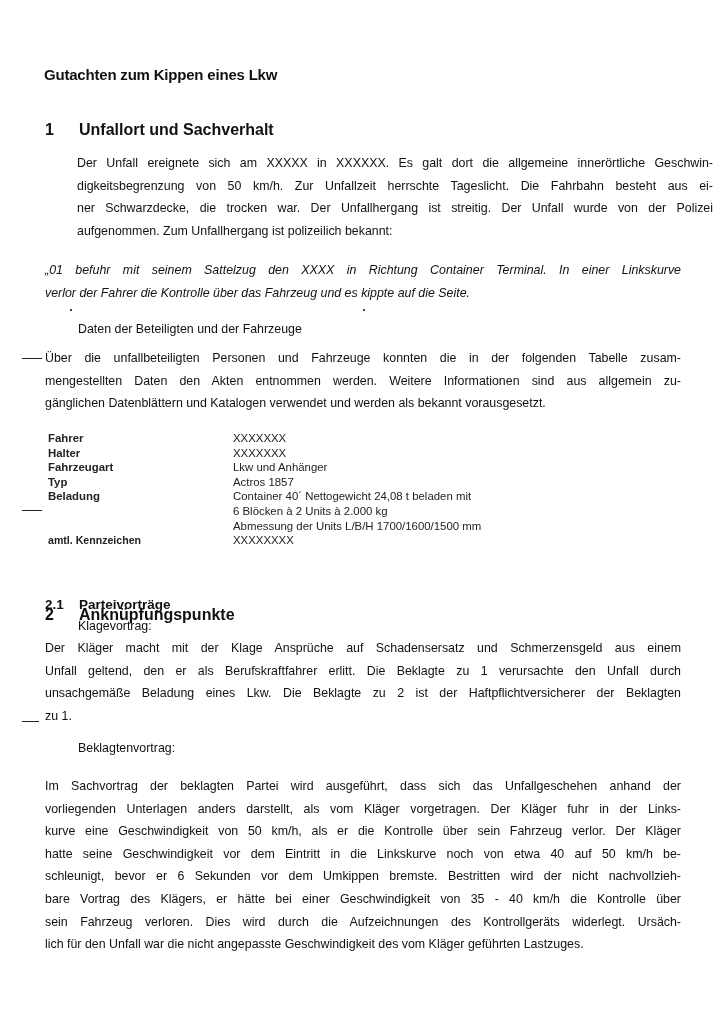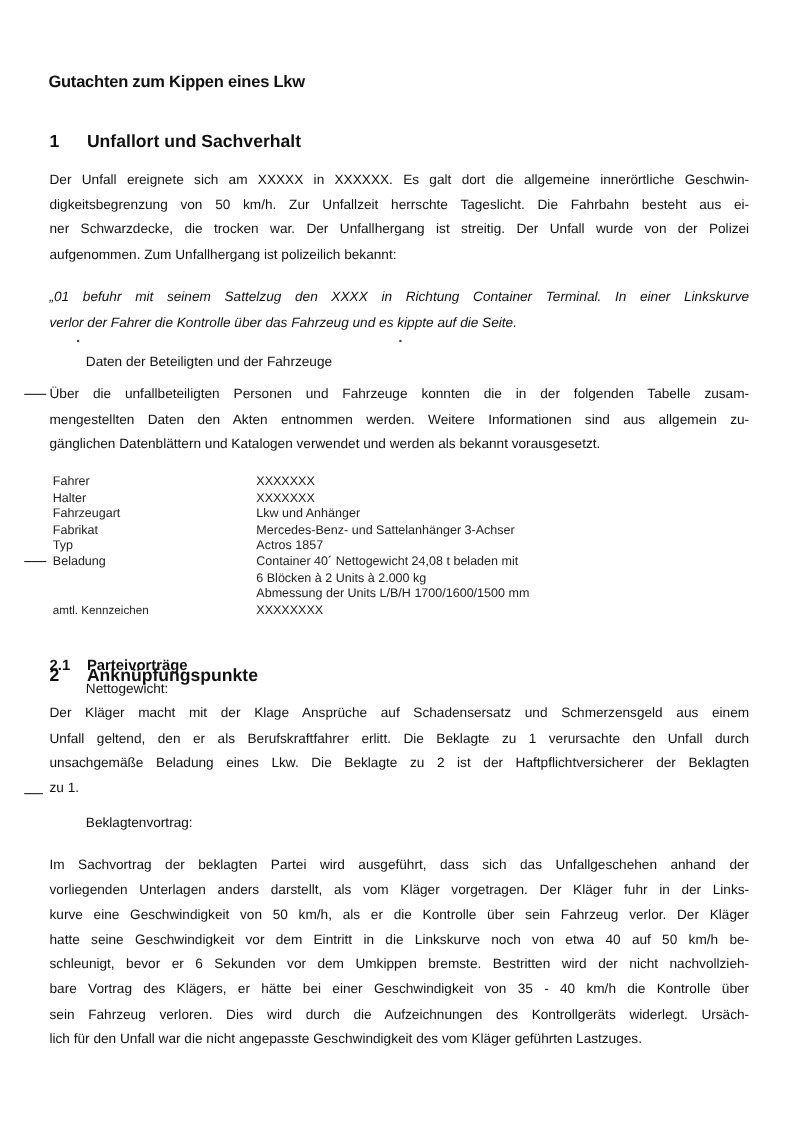--- a/index.html
+++ b/index.html
@@ -18,33 +18,33 @@
     text-align: justify; text-align-last: left;
   }
   .para .line { display: block; text-align: justify; text-align-last: justify; white-space: nowrap; }
   .para .line.last { text-align-last: left; }
   .italic { font-style: italic; }
   .sub { font-size: 12.4px; }
   .dash { position: absolute; height: 1px; background: #222; width: 20px; }
   .dot { position: absolute; width: 2px; height: 2px; background: #444; }
   table.facts { position: absolute; left: 48px; top: 431px; border-collapse: collapse; font-size: 11.4px; line-height: 14.6px; color: #222; }
   table.facts td { padding: 0; vertical-align: top; }
-  table.facts td.k { width: 185px; }
+  table.facts td.k { width: 185px; font-weight: bold; }
   table.facts td.k.small { font-size: 10.6px; }
 </style>
 </head>
 <body>
 
 <div class="abs title">Gutachten zum Kippen eines Lkw</div>
 
 <div class="abs h1" style="top:121px;">
   <span class="num">1</span><span>Unfallort und Sachverhalt</span>
 </div>
 
-<div class="abs para" style="top:152px;">
+<div class="abs para" style="top:152px;margin-left:32px;">
   <span class="line">Der Unfall ereignete sich am XXXXX in XXXXXX. Es galt dort die allgemeine innerörtliche Geschwin-</span>
   <span class="line">digkeitsbegrenzung von 50 km/h. Zur Unfallzeit herrschte Tageslicht. Die Fahrbahn besteht aus ei-</span>
   <span class="line">ner Schwarzdecke, die trocken war. Der Unfallhergang ist streitig. Der Unfall wurde von der Polizei</span>
   <span class="line last">aufgenommen. Zum Unfallhergang ist polizeilich bekannt:</span>
 </div>
 
 <div class="abs para italic" style="top:259px;">
   <span class="line">„01 befuhr mit seinem Sattelzug den XXXX in Richtung Container Terminal. In einer Linkskurve</span>
   <span class="line last">verlor der Fahrer die Kontrolle über das Fahrzeug und es kippte auf die Seite.</span>
 </div>
@@ -70,24 +70,20 @@
       </tr>
     <tr>
         <td class="k">Halter</td>
         <td>XXXXXXX</td>
       </tr>
     <tr>
         <td class="k">Fahrzeugart</td>
         <td>Lkw und Anhänger</td>
       </tr>
     <tr>
-        <td class="k">Fabrikat</td>
-        <td>Mercedes-Benz- und Sattelanhänger 3-Achser</td>
-      </tr>
-    <tr>
         <td class="k">Typ</td>
         <td>Actros 1857</td>
       </tr>
     <tr>
         <td class="k">Beladung</td>
         <td>Container 40´ Nettogewicht 24,08 t beladen mit</td>
       </tr>
     <tr>
         <td class="k"></td>
         <td>6 Blöcken à 2 Units à 2.000 kg</td>
@@ -104,21 +100,21 @@
 </table>
 
 <div class="abs h1" style="top:564px;margin-top:42px;">
   <span class="num">2</span><span>Anknüpfungspunkte</span>
 </div>
 
 <div class="abs h2" style="top:597px;">
   <span class="num">2.1</span><span>Parteivorträge</span>
 </div>
 
-<div class="abs sub" style="left:78px; top:619px;">Nettogewicht:</div>
+<div class="abs sub" style="left:78px; top:619px;">Klagevortrag:</div>
 
 <div class="abs para" style="top:637px;">
   <span class="line">Der Kläger macht mit der Klage Ansprüche auf Schadensersatz und Schmerzensgeld aus einem</span>
   <span class="line">Unfall geltend, den er als Berufskraftfahrer erlitt. Die Beklagte zu 1 verursachte den Unfall durch</span>
   <span class="line">unsachgemäße Beladung eines Lkw. Die Beklagte zu 2 ist der Haftpflichtversicherer der Beklagten</span>
   <span class="line last">zu 1.</span>
 </div>
 <div class="dash" style="left:22px; top:721px; width:17px;"></div>
 
 <div class="abs sub" style="left:78px; top:741px;">Beklagtenvortrag:</div>

